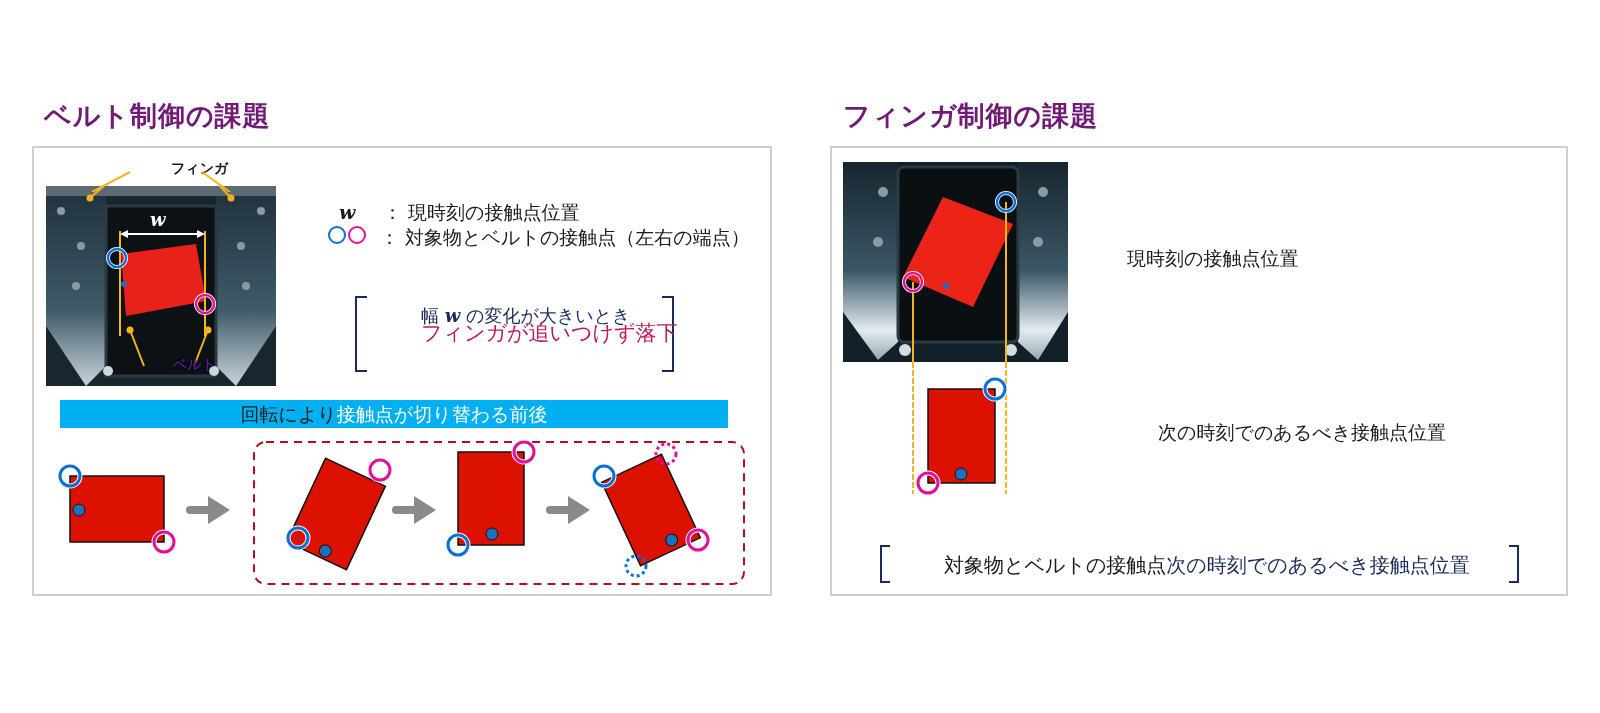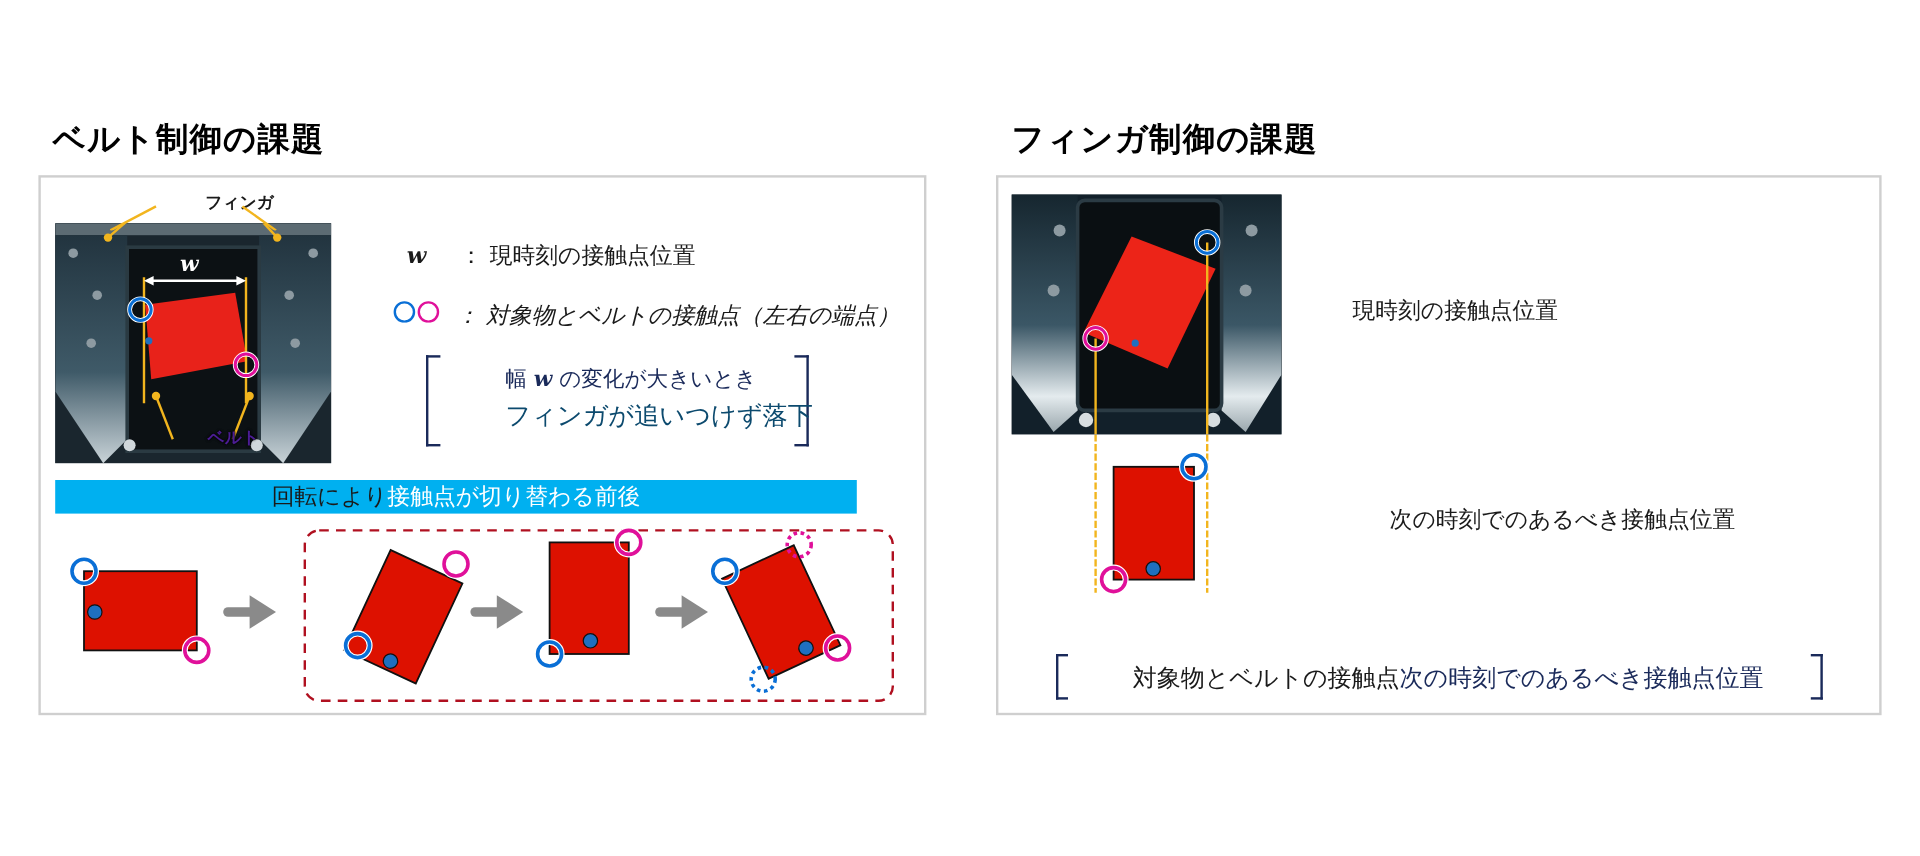--- a/index.html
+++ b/index.html
@@ -1,19 +1,19 @@
 <!DOCTYPE html>
 <html><head>
 <meta charset="utf-8">
 <style>
   html, body { margin: 0; padding: 0; background: #ffffff; }
   body { width: 1600px; height: 713px; position: relative; overflow: hidden;
          font-family: "DejaVu Sans", "Liberation Sans", sans-serif; color: #1a1a1a; }
   .abs { position: absolute; }
-  .section-title { font-size: 27px; font-weight: bold; letter-spacing: 1px; color: #000000; white-space: nowrap; }
+  .section-title { font-size: 27px; font-weight: bold; letter-spacing: 1px; color: #701a75; white-space: nowrap; }
   .panel { border: 2px solid #cfcfcf; background: #fff; box-sizing: border-box; }
   .photo { background: #1c2a33; overflow: hidden; }
   .txt { white-space: nowrap; font-size: 19px; margin-left: 36px; }
   .navy { color: #1a2a5a; }
   .banner { background: #00b0f0; color: #fff; font-size: 19px; text-align: center; line-height: 28px; white-space: nowrap; }
   .banner .dark { color: #1a1a1a; }
   .bracket { border: 2px solid #1a2a5a; box-sizing: border-box; }
   .bracket.left { border-right: none; }
   .bracket.right { border-left: none; }
   svg { display: block; }
@@ -88,41 +88,41 @@
   <line x1="122" y1="10" x2="150" y2="30" stroke="#f2b51e" stroke-width="2"></line>
 </svg>
 
 <div class="abs txt" style="left:137px; top:356px; font-size:14px; font-weight:bold; color:#4c1d95; text-shadow:0 0 2px #000, 0 0 2px #000;">ベルト</div>
 
 <div class="abs txt" style="left:303px; top:200px;">
   <span style="font-family:'DejaVu Serif',serif; font-style:italic; font-weight:bold; display:inline-block; width:38px;">w</span>
   <span>：</span>
   <span>現時刻の接触点位置</span>
 </div>
-<div class="abs txt" style="left:290px; top:249px;font-style:italic;">
+<div class="abs txt" style="left:290px; top:224px;">
   <span style="display:inline-block; width:48px;">
     <svg width="48" height="20">
         <circle cx="11" cy="11" r="8" fill="none" stroke="#0a6fd6" stroke-width="2"></circle>
         <circle cx="31" cy="11" r="8" fill="none" stroke="#e0109a" stroke-width="2"></circle>
       </svg>
   </span>
   <span>：</span>
   <span>対象物とベルトの接触点（左右の端点）</span>
 </div>
 
 <div class="abs bracket left" style="left:355px; top:296px; width:12px; height:76px;"></div>
 <div class="abs bracket right" style="left:662px; top:296px; width:12px; height:76px;"></div>
 <div class="abs txt navy" style="left:385px; top:304px; font-size:18px;">
   <span>幅</span>
   <span style="font-family:'DejaVu Serif',serif; font-style:italic; font-weight:bold;">w</span>
   <span>の変化が大きいとき</span>
 </div>
-<div class="abs txt" style="left:385px; top:332px; font-size:21px; color:#0c4a6e;">フィンガが追いつけず落下</div>
-
-<div class="abs banner" style="left:46px; top:400px; width:668px; height:28px;">
+<div class="abs txt" style="left:385px; top:319px; font-size:21px; color:#be185d;">フィンガが追いつけず落下</div>
+
+<div class="abs banner" style="left:60px; top:400px; width:668px; height:28px;">
   <span class="dark">回転により</span><span>接触点が切り替わる前後</span>
 </div>
 
 <svg class="abs" style="left:46px; top:430px;" width="712" height="160">
   <defs>
     <g id="arrowG">
       <rect x="0" y="-4" width="26" height="8" rx="4" fill="#8a8a8a"></rect>
       <polygon points="22,-14 44,0 22,14" fill="#8a8a8a"></polygon>
     </g>
   </defs>

